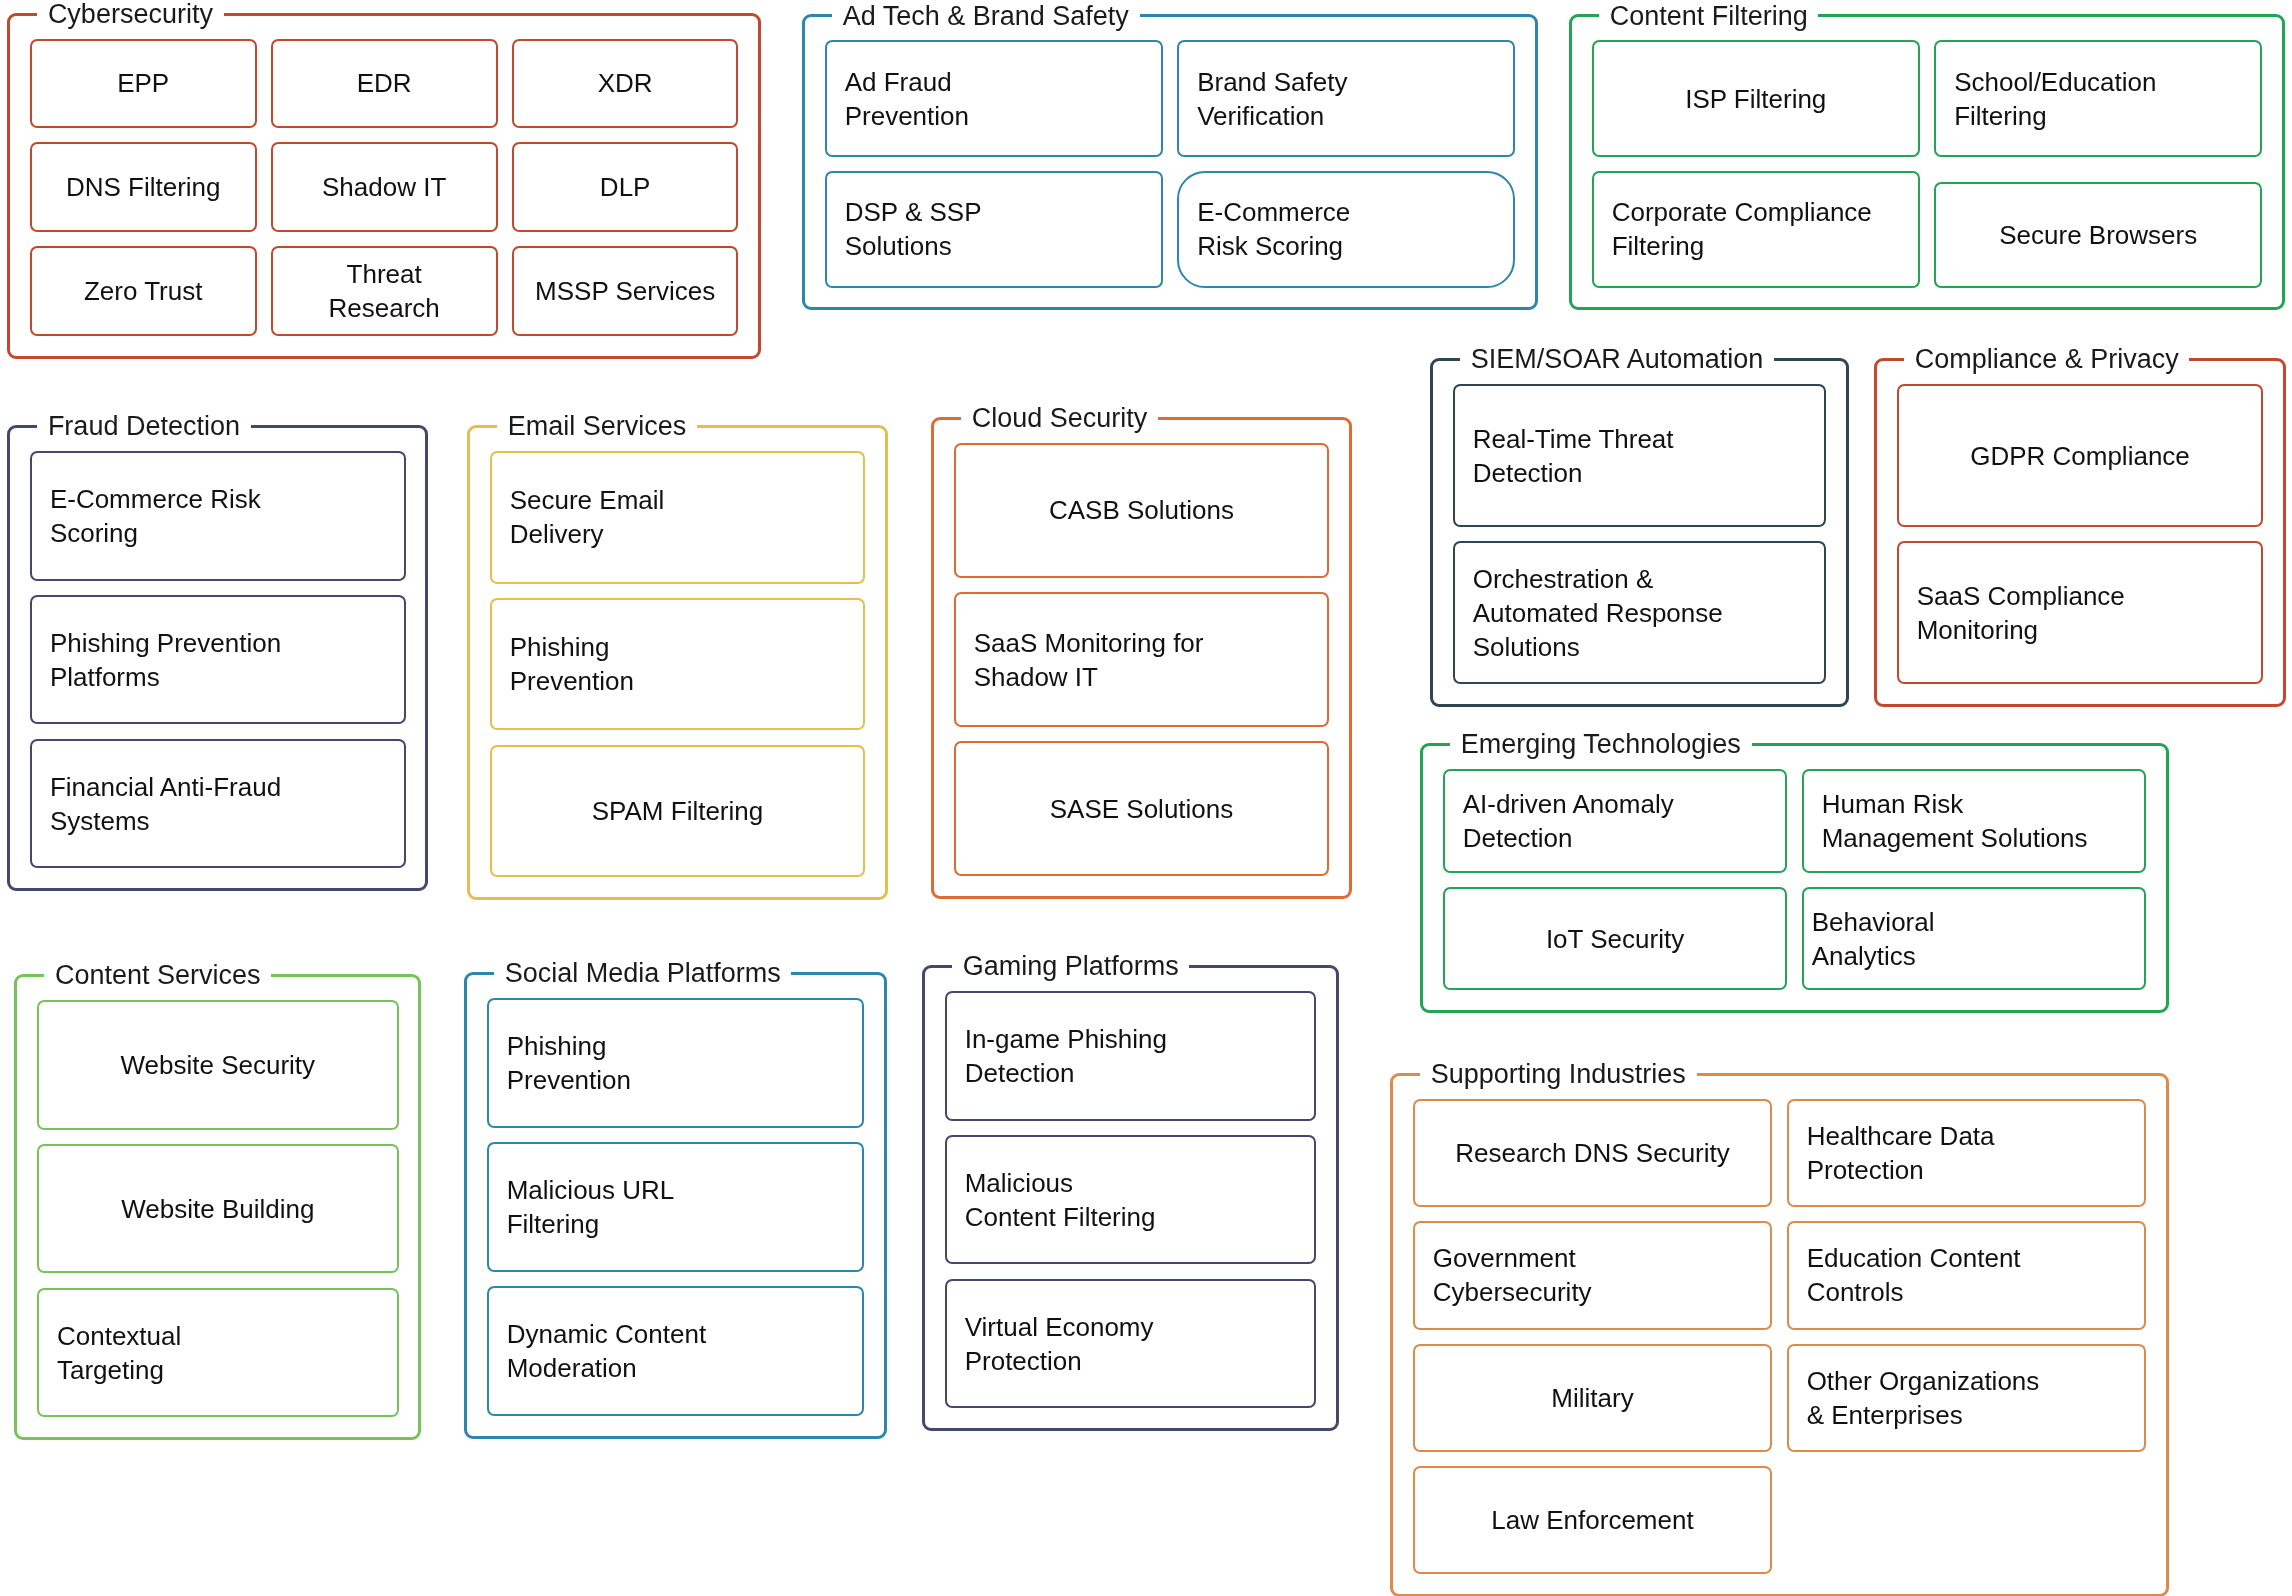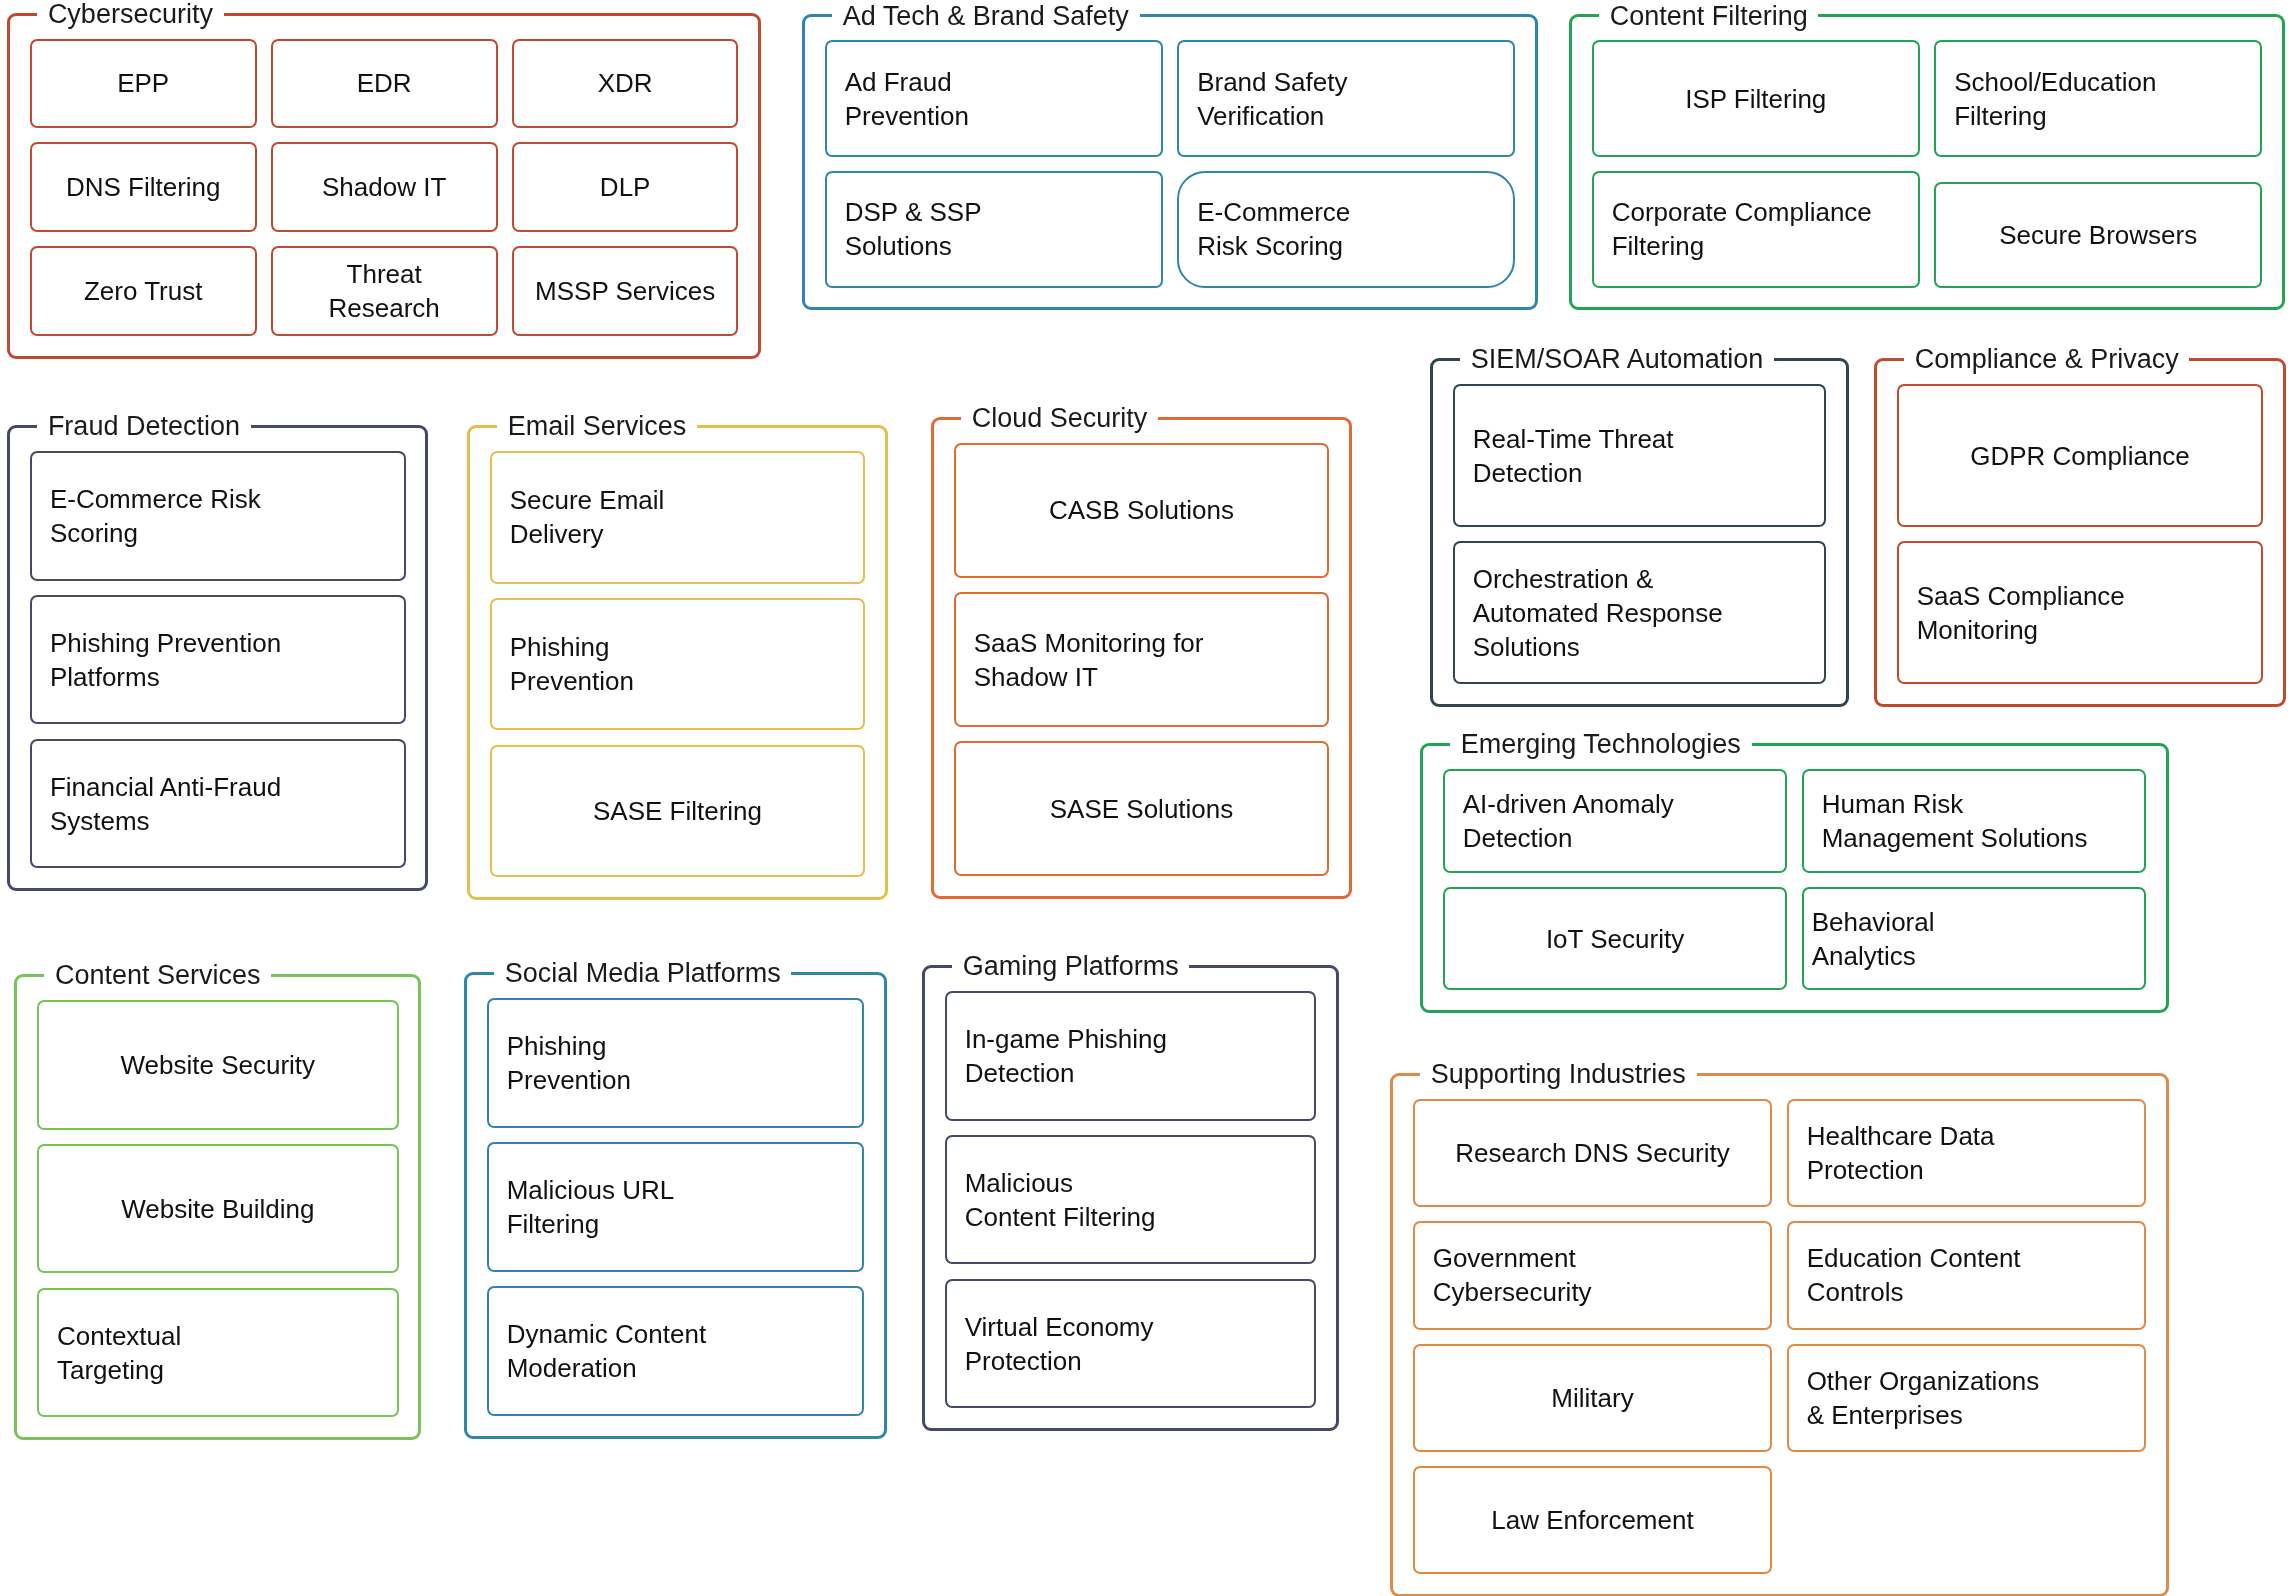--- a/index.html
+++ b/index.html
@@ -160,21 +160,21 @@
   <div class="cluster" id="c-email" style="left: 467px; top: 425px; width: 421px; height: 475px; border-color: rgb(230, 190, 77);">
     <div class="cluster-title">Email Services</div>
     <div class="cluster-body g1">
         <div class="node" style="border-color: rgb(230, 190, 77);">
           <div class="node-label">Secure Email<br>Delivery</div>
         </div>
         <div class="node" style="border-color: rgb(230, 190, 77);">
           <div class="node-label">Phishing<br>Prevention</div>
         </div>
         <div class="node center" style="border-color: rgb(230, 190, 77);">
-          <div class="node-label">SASE Filtering</div>
+          <div class="node-label">SPAM Filtering</div>
         </div>
       </div>
   </div>
 
   <div class="cluster" id="c-cloud" style="left: 931px; top: 417px; width: 421px; height: 482px; border-color: rgb(222, 107, 53);">
     <div class="cluster-title">Cloud Security</div>
     <div class="cluster-body g1">
         <div class="node center" style="border-color: rgb(222, 107, 53);">
           <div class="node-label">CASB Solutions</div>
         </div>

